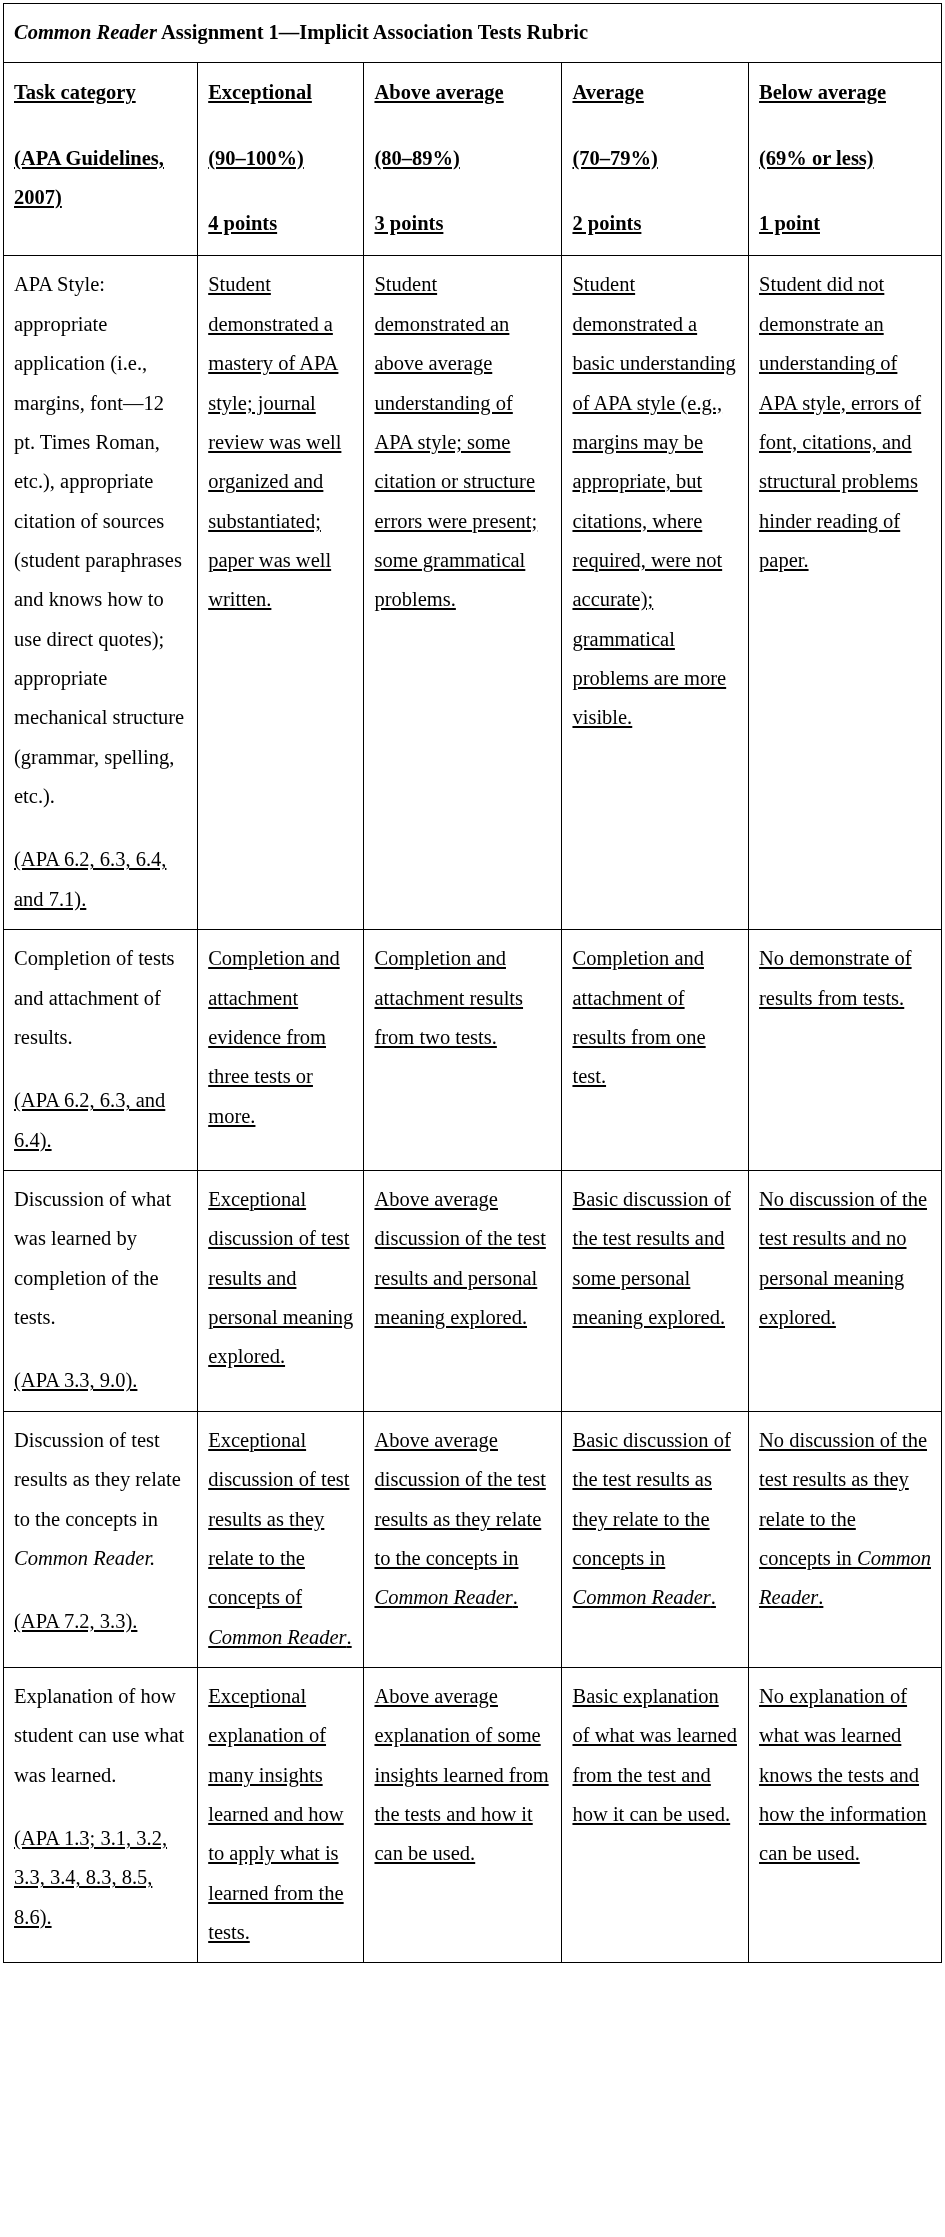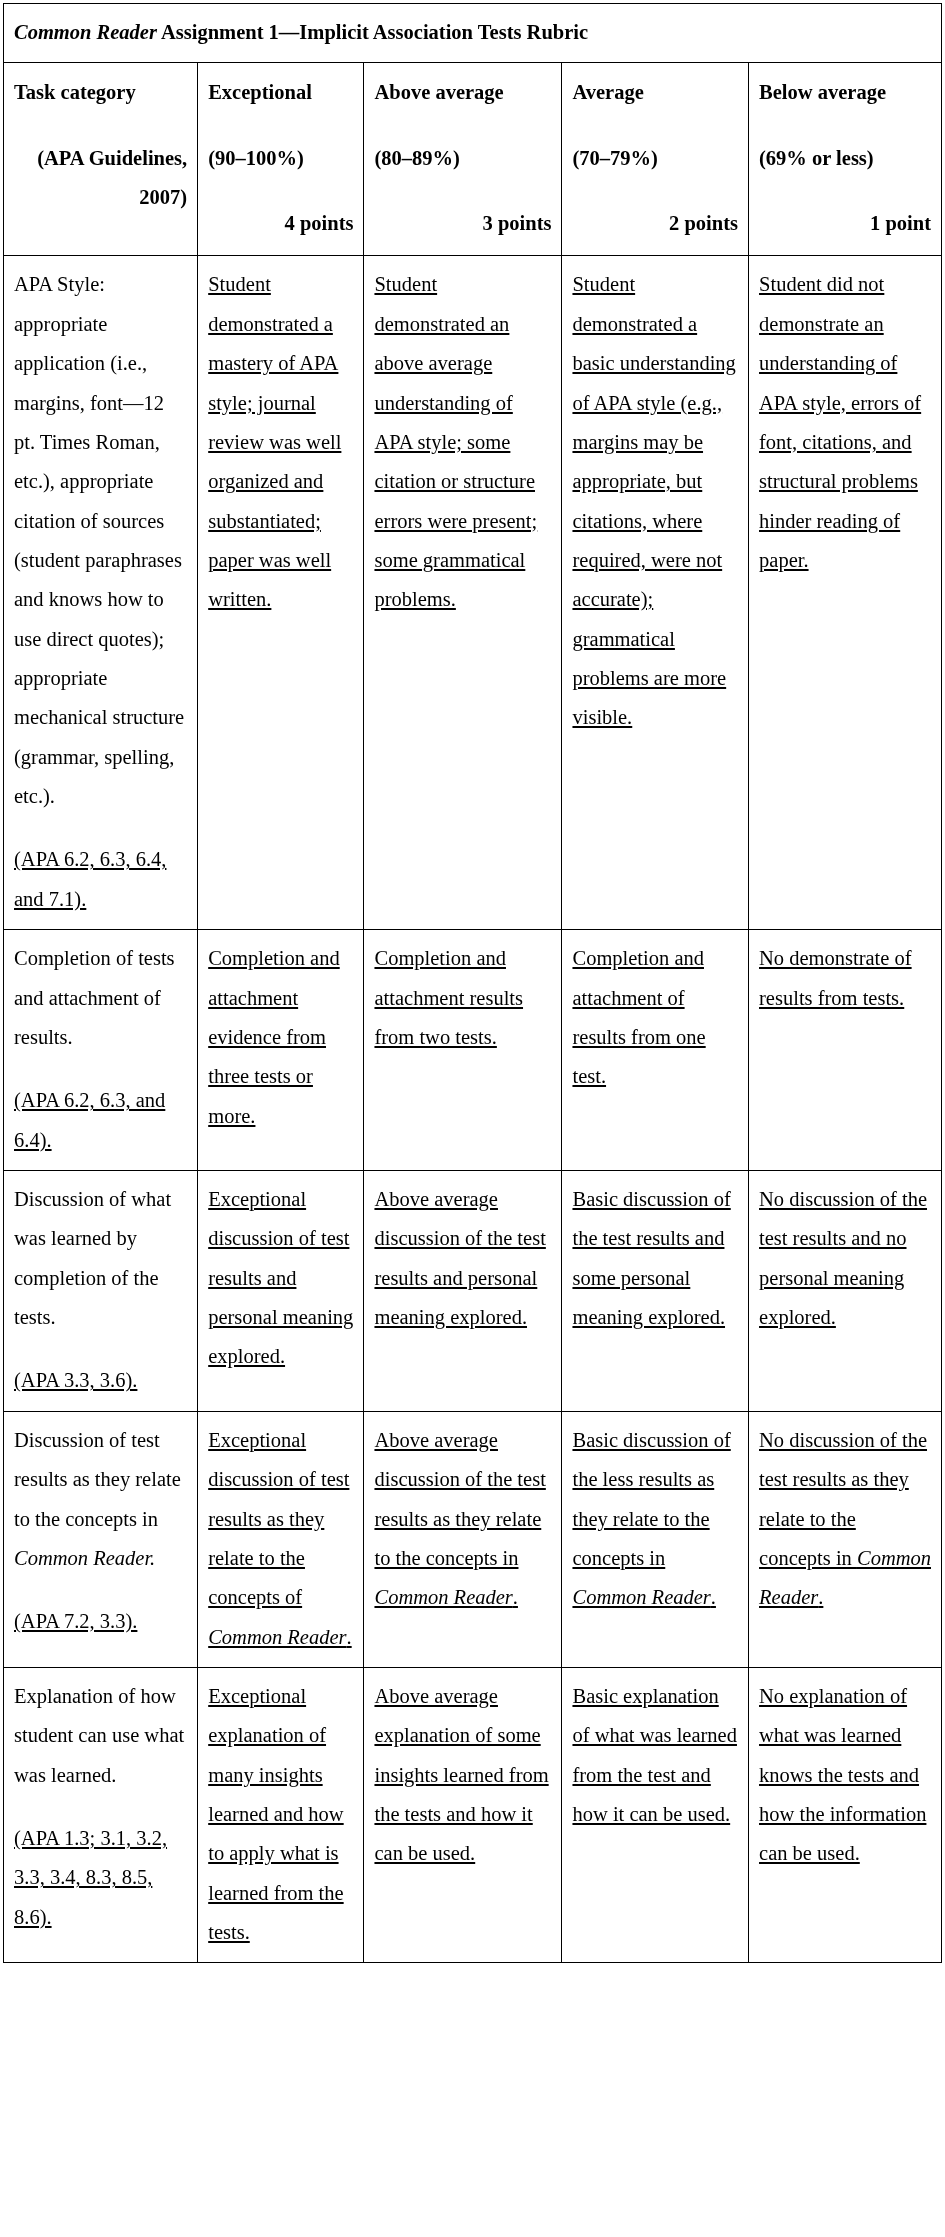--- a/index.html
+++ b/index.html
@@ -42,24 +42,24 @@
   td.title-cell .ital {
     font-style: italic;
   }
   tr.head-row td {
     font-weight: bold;
     padding-top: 10px;
     padding-bottom: 8px;
   }
   tr.head-row td p {
     margin: 0 0 26px 0;
+    text-decoration: underline;
   }
   tr.head-row td p:last-child {
     margin-bottom: 4px;
-    text-align: right;
   }
   td.body-cell p {
     margin: 0 0 24px 0;
   }
   td.body-cell p:last-child {
     margin-bottom: 0;
     text-decoration: underline;
   }
   td em {
     font-style: italic;
@@ -150,21 +150,21 @@
           <p>Completion and attachment of results from one test.</p>
         </td>
         <td class="body-cell">
           <p>No demonstrate of results from tests.</p>
         </td>
       </tr>
 
       <tr>
         <td class="body-cell">
           <p>Discussion of what was learned by completion of the tests.</p>
-          <p>(APA 3.3, 3.6).</p>
+          <p>(APA 3.3, 9.0).</p>
         </td>
         <td class="body-cell">
           <p>Exceptional discussion of test results and personal meaning explored.</p>
         </td>
         <td class="body-cell">
           <p>Above average discussion of the test results and personal meaning explored.</p>
         </td>
         <td class="body-cell">
           <p>Basic discussion of the test results and some personal meaning explored.</p>
         </td>
@@ -178,21 +178,21 @@
           <p><span>Discussion of test results as they relate to the concepts in </span><em>Common Reader.</em></p>
           <p>(APA 7.2, 3.3).</p>
         </td>
         <td class="body-cell">
           <p><span>Exceptional discussion of test results as they relate to the concepts of </span><em>Common Reader</em><span>.</span></p>
         </td>
         <td class="body-cell">
           <p><span>Above average discussion of the test results as they relate to the concepts in </span><em>Common Reader</em><span>.</span></p>
         </td>
         <td class="body-cell">
-          <p><span>Basic discussion of the less results as they relate to the concepts in </span><em>Common Reader</em><span>.</span></p>
+          <p><span>Basic discussion of the test results as they relate to the concepts in </span><em>Common Reader</em><span>.</span></p>
         </td>
         <td class="body-cell">
           <p><span>No discussion of the test results as they relate to the concepts in </span><em>Common Reader</em><span>.</span></p>
         </td>
       </tr>
 
       <tr>
         <td class="body-cell">
           <p>Explanation of how student can use what was learned.</p>
           <p>(APA 1.3; 3.1, 3.2, 3.3, 3.4, 8.3, 8.5, 8.6).</p>

